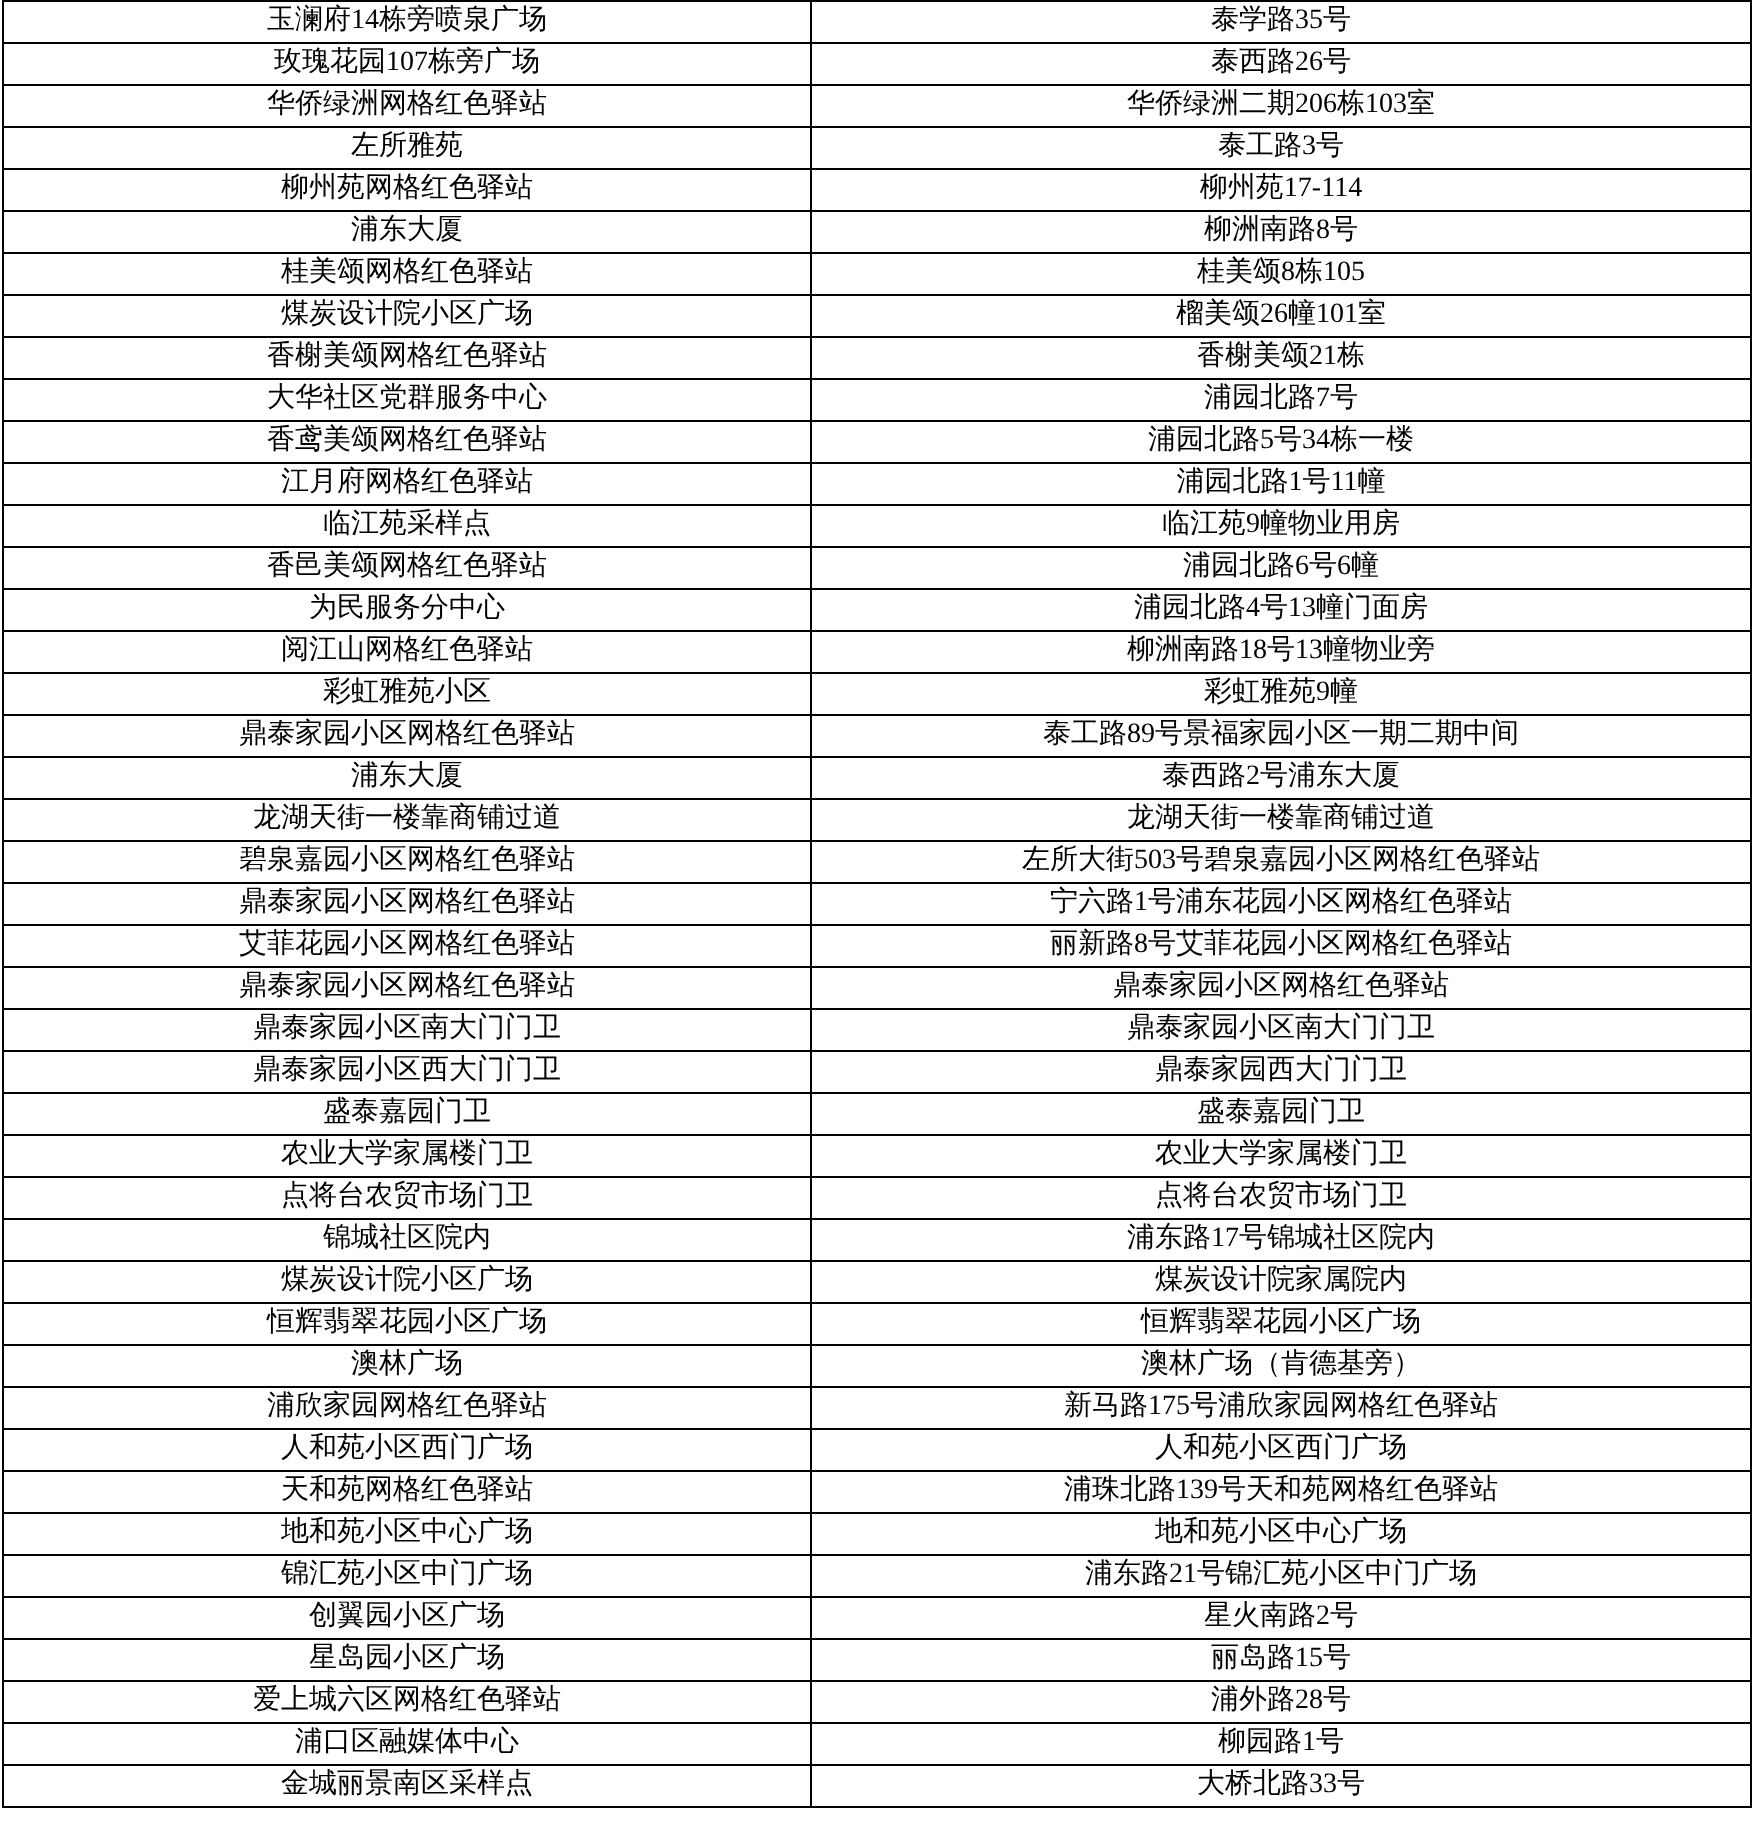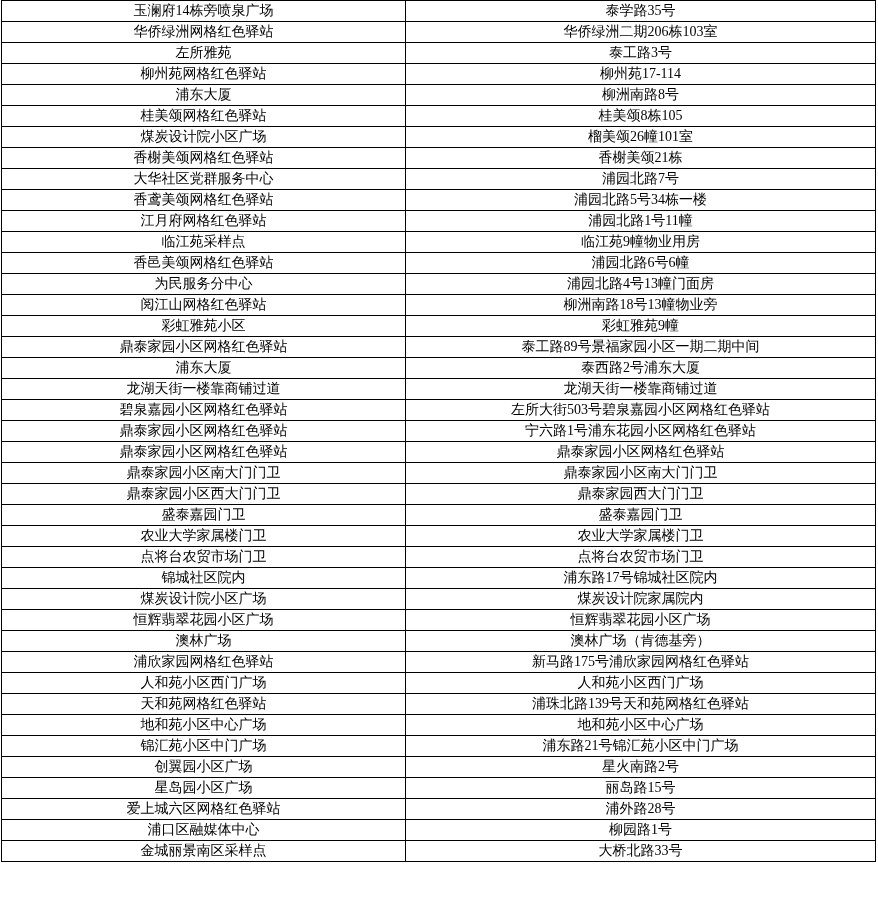--- a/index.html
+++ b/index.html
@@ -40,20 +40,24 @@
   <colgroup>
     <col class="col-location">
     <col class="col-address">
   </colgroup>
   <tbody>
   <tr>
     <td>玉澜府14栋旁喷泉广场</td>
     <td>泰学路35号</td>
   </tr>
 
+  <tr>
+    <td>玫瑰花园107栋旁广场</td>
+    <td>泰西路26号</td>
+  </tr>
 
   <tr>
     <td>华侨绿洲网格红色驿站</td>
     <td>华侨绿洲二期206栋103室</td>
   </tr>
 
   <tr>
     <td>左所雅苑</td>
     <td>泰工路3号</td>
   </tr>
@@ -142,20 +146,24 @@
   <tr>
     <td>碧泉嘉园小区网格红色驿站</td>
     <td>左所大街503号碧泉嘉园小区网格红色驿站</td>
   </tr>
 
   <tr>
     <td>鼎泰家园小区网格红色驿站</td>
     <td>宁六路1号浦东花园小区网格红色驿站</td>
   </tr>
 
+  <tr>
+    <td>艾菲花园小区网格红色驿站</td>
+    <td>丽新路8号艾菲花园小区网格红色驿站</td>
+  </tr>
 
   <tr>
     <td>鼎泰家园小区网格红色驿站</td>
     <td>鼎泰家园小区网格红色驿站</td>
   </tr>
 
   <tr>
     <td>鼎泰家园小区南大门门卫</td>
     <td>鼎泰家园小区南大门门卫</td>
   </tr>

